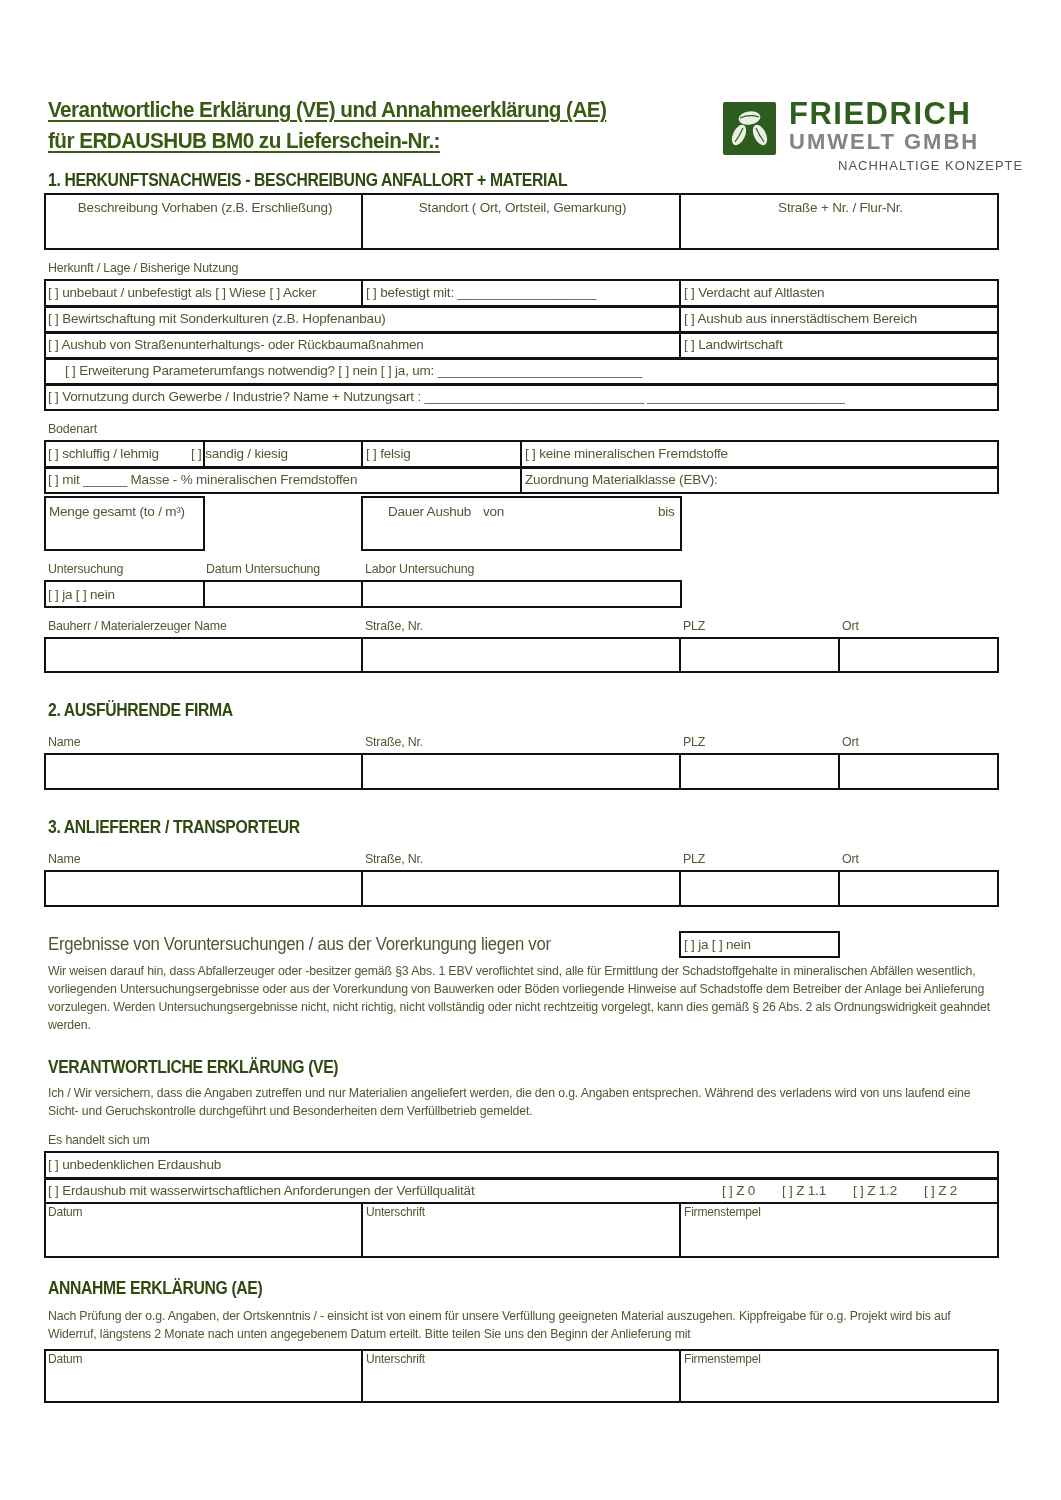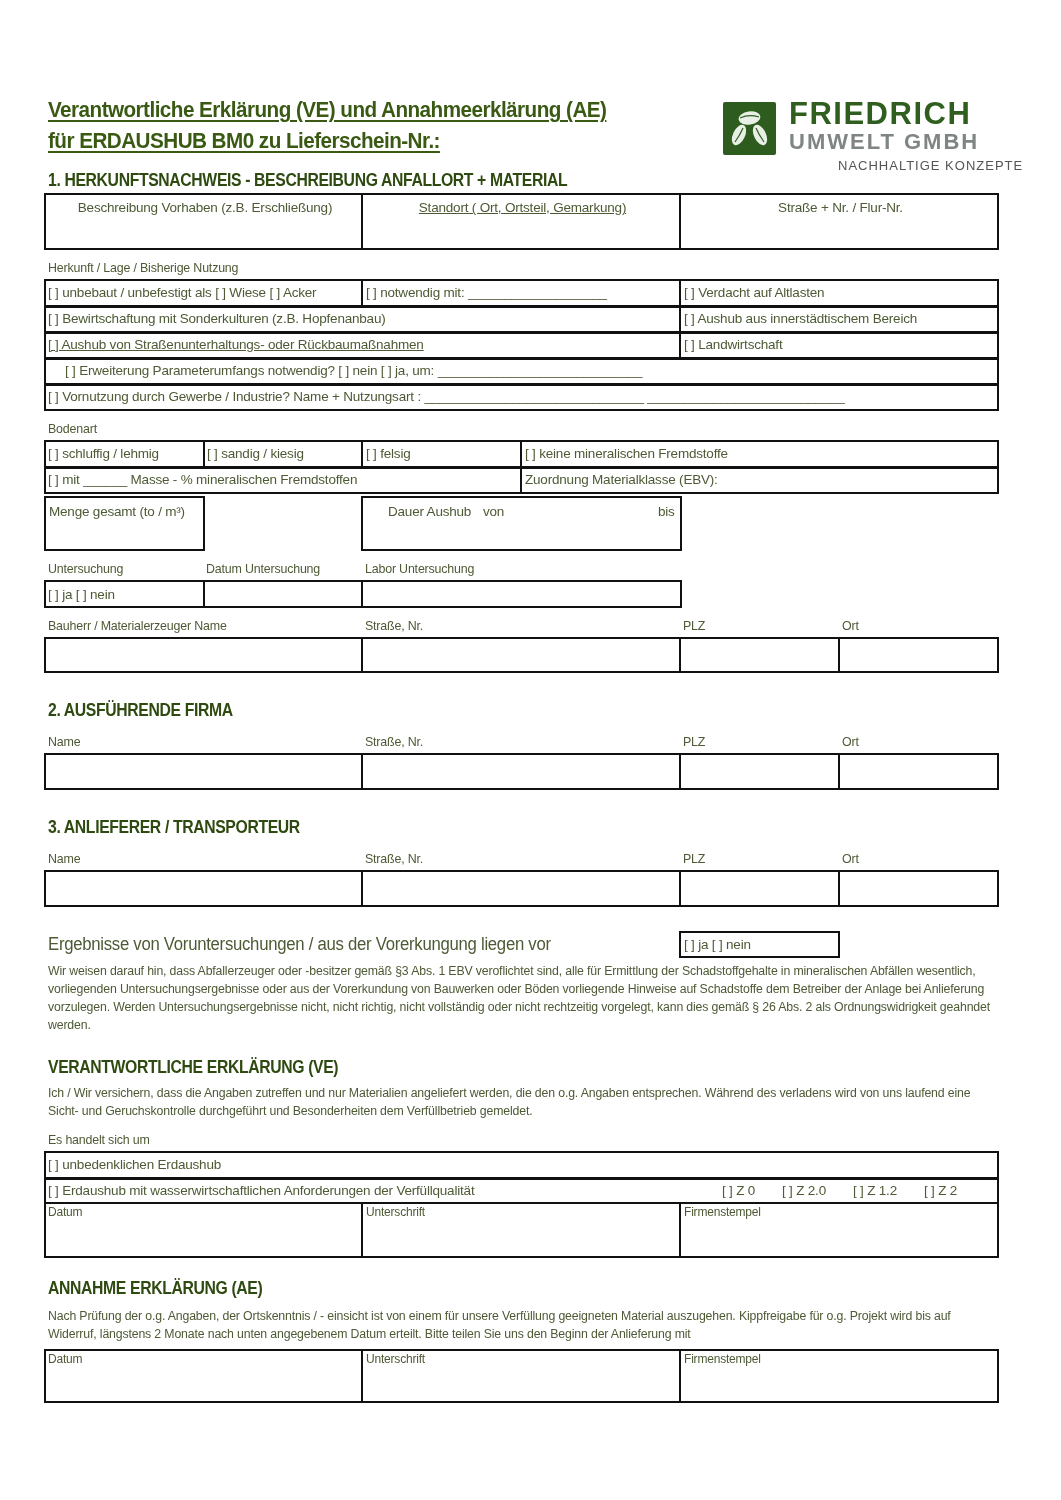--- a/index.html
+++ b/index.html
@@ -113,52 +113,52 @@
 <div class="abs logo-name">FRIEDRICH</div>
 <div class="abs logo-sub">UMWELT GMBH</div>
 <div class="abs logo-tag">NACHHALTIGE KONZEPTE</div>
 
 <div class="abs h-section" style="left:48px; top:170px;">1. HERKUNFTSNACHWEIS - BESCHREIBUNG ANFALLORT + MATERIAL</div>
 
 <div class="box" style="left:44px; top:193px; width:955px; height:57px;"></div>
 <div class="vline" style="left:361px; top:195px; height:53px;"></div>
 <div class="vline" style="left:679px; top:195px; height:53px;"></div>
 <div class="cell" style="left:46px; top:200px; width:315px; height:46px; text-align:center;"><span>Beschreibung Vorhaben (z.B. Erschließung)</span></div>
-<div class="cell" style="left:363px; top:200px; width:316px; height:46px; text-align:center;text-decoration:underline;"><span>Standort ( Ort, Ortsteil, Gemarkung)</span></div>
+<div class="cell" style="left:363px; top:200px; width:316px; height:46px; text-align:center;"><span>Standort ( Ort, Ortsteil, Gemarkung)</span></div>
 <div class="cell" style="left:681px; top:200px; width:316px; height:46px; text-align:center;"><span>Straße + Nr. / Flur-Nr.</span></div>
 
 <div class="abs lbl" style="left:48px; top:260px;">Herkunft / Lage / Bisherige Nutzung</div>
 
 <div class="box" style="left:44px; top:279px; width:955px; height:132px;"></div>
 <div class="hline" style="left:44px; top:305px; width:955px;"></div>
 <div class="hline" style="left:44px; top:331px; width:955px;"></div>
 <div class="hline" style="left:44px; top:357px; width:955px;"></div>
 <div class="hline" style="left:44px; top:383px; width:955px;"></div>
 <div class="vline" style="left:361px; top:281px; height:24px;"></div>
 <div class="vline" style="left:679px; top:281px; height:76px;"></div>
 
 <div class="cell" style="left:45px; top:285px; width:316px;">[ ] unbebaut / unbefestigt als [ ] Wiese [ ] Acker</div>
-<div class="cell" style="left:363px; top:285px; width:316px;">[ ] notwendig mit: ___________________</div>
+<div class="cell" style="left:363px; top:285px; width:316px;">[ ] befestigt mit: ___________________</div>
 <div class="cell" style="left:681px; top:285px; width:316px;">[ ] Verdacht auf Altlasten</div>
 <div class="cell" style="left:45px; top:311px; width:634px;">[ ] Bewirtschaftung mit Sonderkulturen (z.B. Hopfenanbau)</div>
 <div class="cell" style="left:681px; top:311px; width:316px;">[ ] Aushub aus innerstädtischem Bereich</div>
-<div class="cell" style="left:45px; top:337px; width:634px;text-decoration:underline;">[ ] Aushub von Straßenunterhaltungs- oder Rückbaumaßnahmen</div>
+<div class="cell" style="left:45px; top:337px; width:634px;">[ ] Aushub von Straßenunterhaltungs- oder Rückbaumaßnahmen</div>
 <div class="cell" style="left:681px; top:337px; width:316px;">[ ] Landwirtschaft</div>
 <div class="cell" style="left:45px; top:363px; width:950px;padding-left:20px;">[ ] Erweiterung Parameterumfangs notwendig? [ ] nein [ ] ja, um: ____________________________</div>
 <div class="cell" style="left:45px; top:389px; width:950px;">[ ] Vornutzung durch Gewerbe / Industrie? Name + Nutzungsart : ______________________________   ___________________________</div>
 
 <div class="abs lbl" style="left:48px; top:421px;">Bodenart</div>
 <div class="box" style="left:44px; top:440px; width:955px; height:54px;"></div>
 <div class="hline" style="left:44px; top:466px; width:955px;"></div>
 <div class="vline" style="left:203px; top:442px; height:24px;"></div>
 <div class="vline" style="left:361px; top:442px; height:24px;"></div>
 <div class="vline" style="left:520px; top:442px; height:50px;"></div>
 
 <div class="cell" style="left:45px; top:446px; width:158px;">[ ] schluffig / lehmig</div>
-<div class="cell" style="left:204px; top:446px; width:157px;">[ ] sandig / kiesig</div>
+<div class="cell" style="left:188px; top:446px; width:157px;">[ ] sandig / kiesig</div>
 <div class="cell" style="left:363px; top:446px; width:157px;">[ ] felsig</div>
 <div class="cell" style="left:522px; top:446px; width:444px;">[ ] keine mineralischen Fremdstoffe</div>
 <div class="cell" style="left:45px; top:472px; width:475px;">[ ] mit ______ Masse - % mineralischen Fremdstoffen</div>
 <div class="cell" style="left:522px; top:472px; width:475px;">Zuordnung Materialklasse (EBV):</div>
 
 <div class="box" style="left:44px; top:496px; width:161px; height:55px;"></div>
 <div class="cell" style="left:46px; top:504px; width:157px;">Menge gesamt (to / m³)</div>
 <div class="box" style="left:361px; top:496px; width:321px; height:55px;"></div>
 <div class="cell" style="left:385px; top:504px;">Dauer Aushub</div>
 <div class="cell" style="left:480px; top:504px;">von</div>
@@ -225,21 +225,21 @@
 <div class="abs lbl" style="left:48px; top:1132px;">Es handelt sich um</div>
 
 <div class="box" style="left:44px; top:1151px; width:955px; height:107px;"></div>
 <div class="hline" style="left:44px; top:1177px; width:955px;"></div>
 <div class="hline" style="left:44px; top:1202px; width:955px; height:1.5px;"></div>
 <div class="vline" style="left:361px; top:1203px; height:53px;"></div>
 <div class="vline" style="left:679px; top:1203px; height:53px;"></div>
 <div class="cell" style="left:45px; top:1157px; width:950px;">[ ] unbedenklichen Erdaushub</div>
 <div class="cell" style="left:45px; top:1183px; width:650px;">[ ] Erdaushub mit wasserwirtschaftlichen Anforderungen der Verfüllqualität</div>
 <div class="cell" style="left:719px; top:1183px;">[ ] Z 0</div>
-<div class="cell" style="left:779px; top:1183px;">[ ] Z 2.0</div>
+<div class="cell" style="left:779px; top:1183px;">[ ] Z 1.1</div>
 <div class="cell" style="left:850px; top:1183px;">[ ] Z 1.2</div>
 <div class="cell" style="left:921px; top:1183px;">[ ] Z 2</div>
 <div class="cell" style="left:45px; top:1205px; width:315px; height:50px; font-size:12px;"><span>Datum</span></div>
 <div class="cell" style="left:363px; top:1205px; width:315px; height:50px; font-size:12px;"><span>Unterschrift</span></div>
 <div class="cell" style="left:681px; top:1205px; width:315px; height:50px; font-size:12px;"><span>Firmenstempel</span></div>
 
 <div class="abs h-section" style="left:48px; top:1278px;">ANNAHME ERKLÄRUNG (AE)</div>
 <div class="abs para" style="left:48px; top:1307px; width:950px;">Nach Prüfung der o.g. Angaben, der Ortskenntnis / - einsicht ist von einem für unsere Verfüllung geeigneten Material auszugehen. Kippfreigabe für o.g. Projekt wird bis auf Widerruf, längstens 2 Monate nach unten angegebenem Datum erteilt. Bitte teilen Sie uns den Beginn der Anlieferung mit</div>
 <div class="box" style="left:44px; top:1349px; width:955px; height:54px;"></div>
 <div class="vline" style="left:361px; top:1351px; height:50px;"></div>

